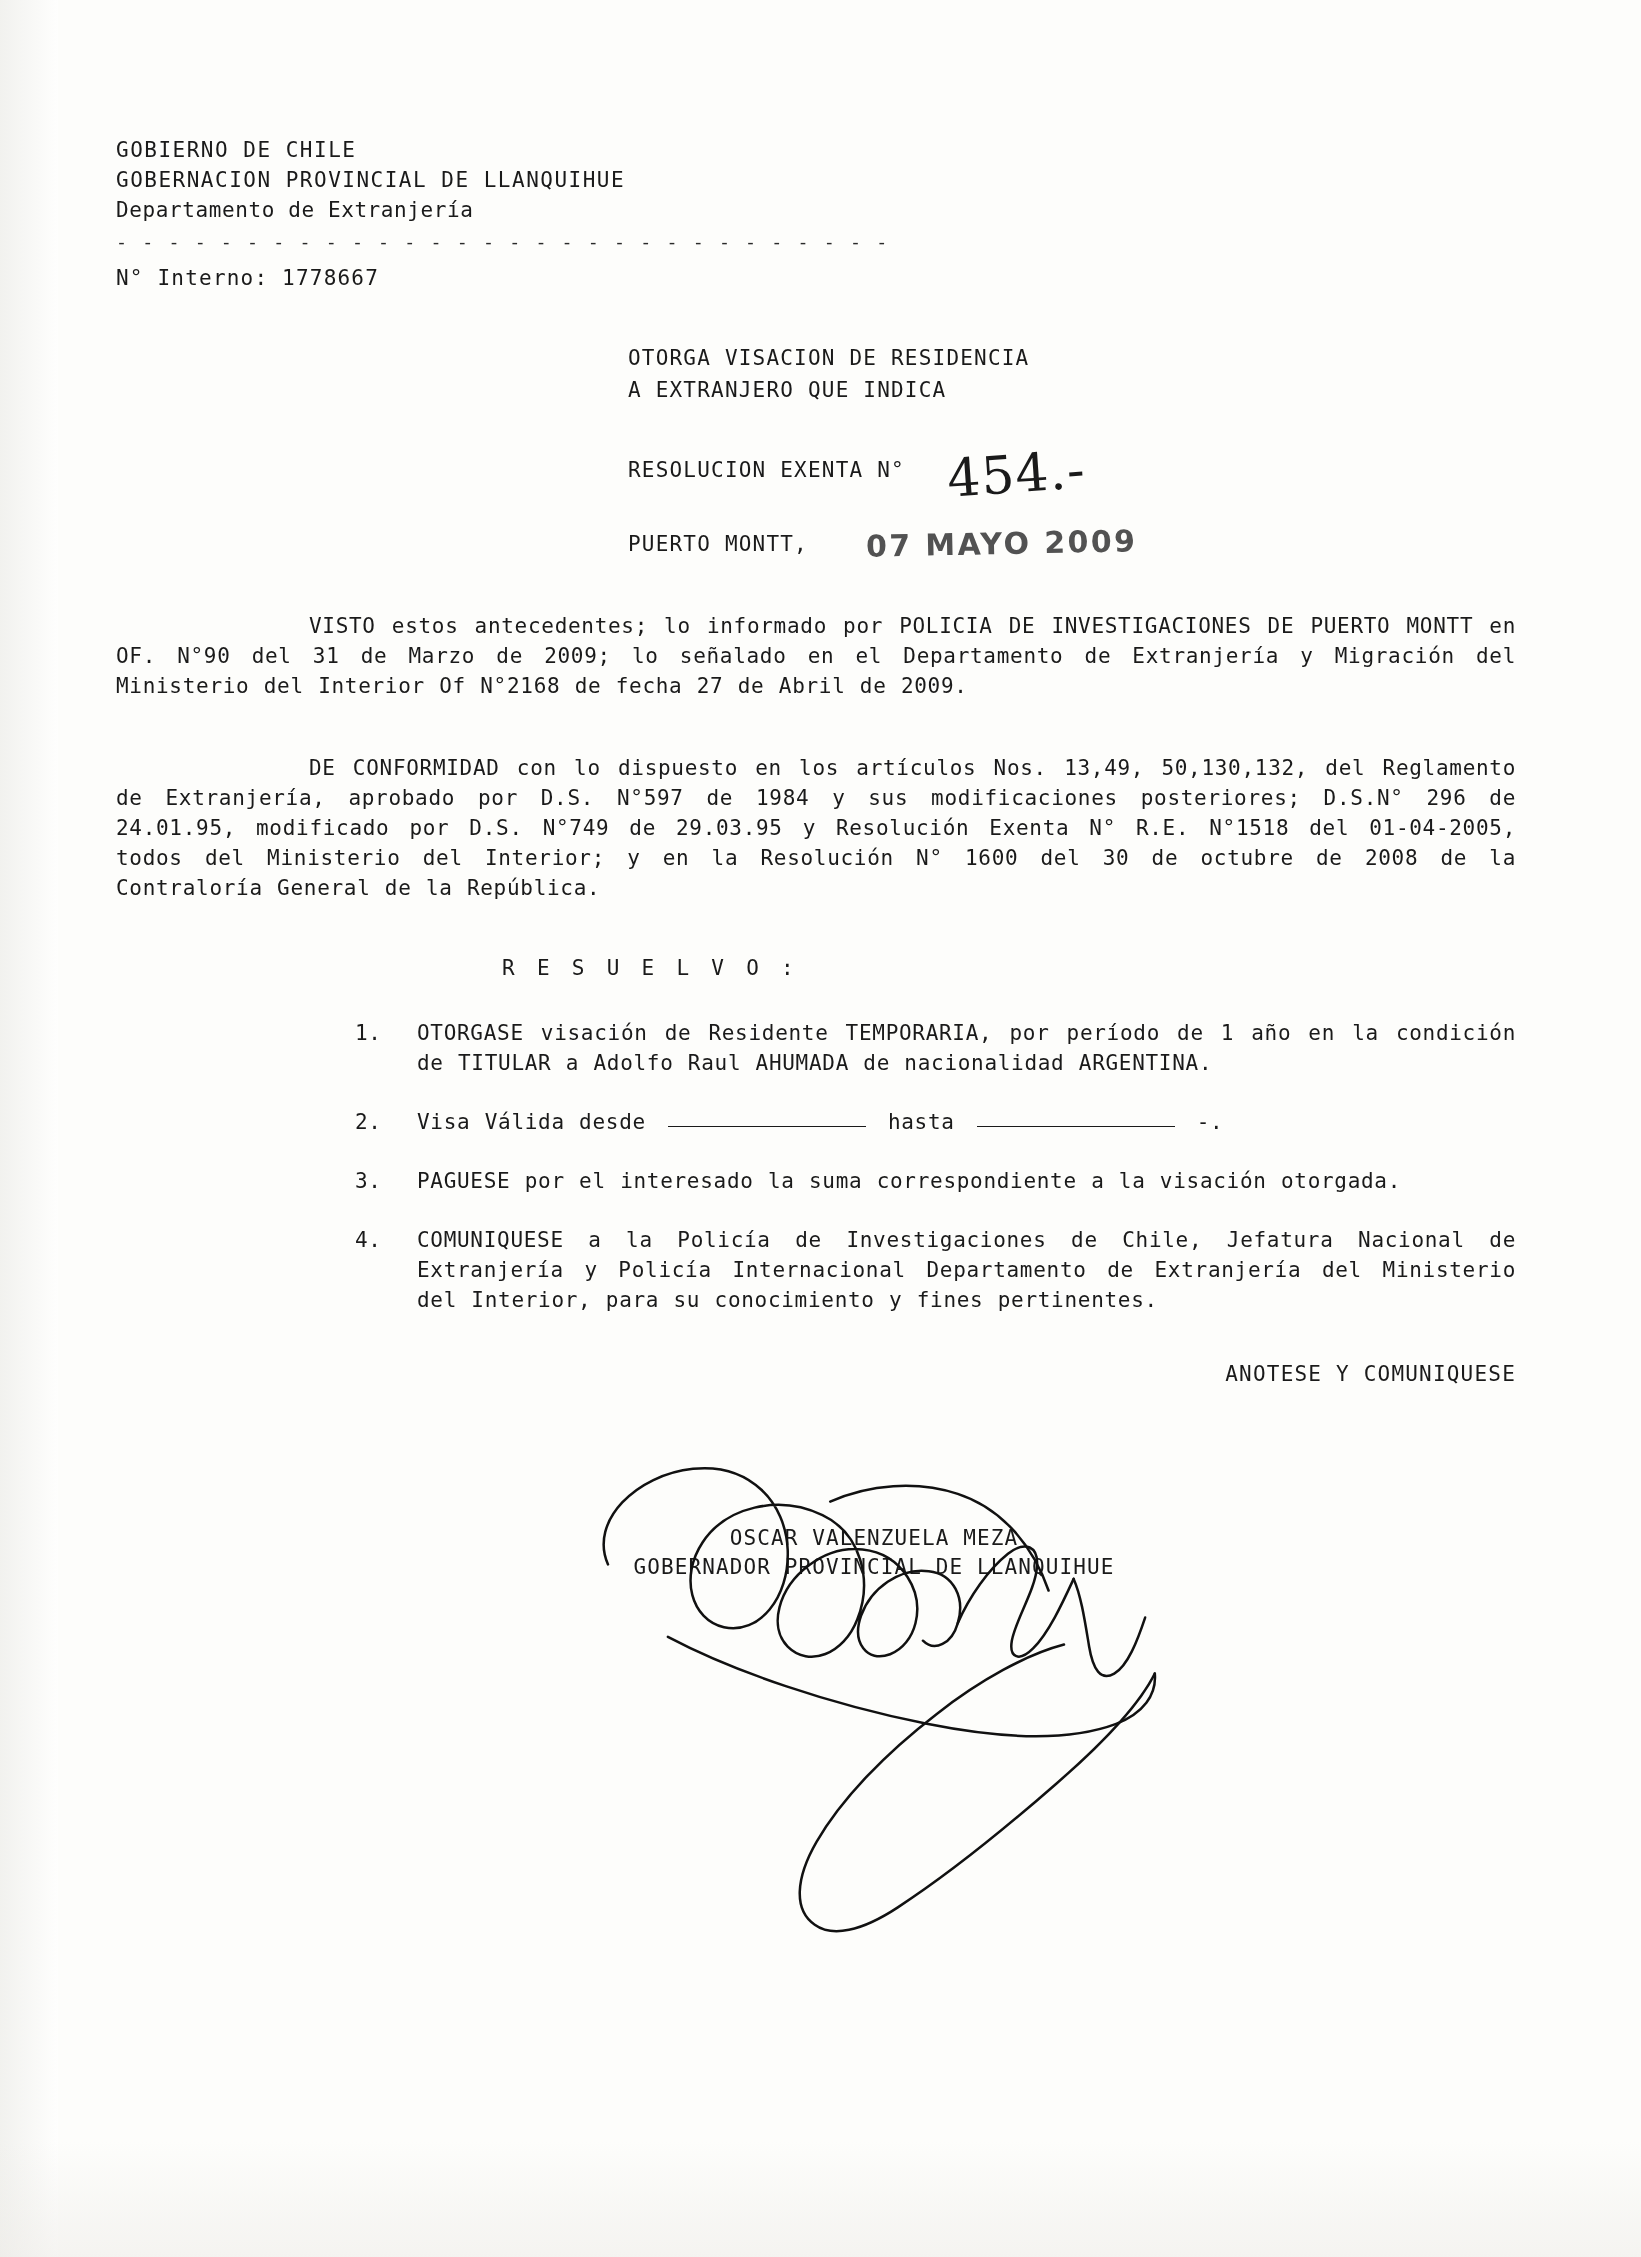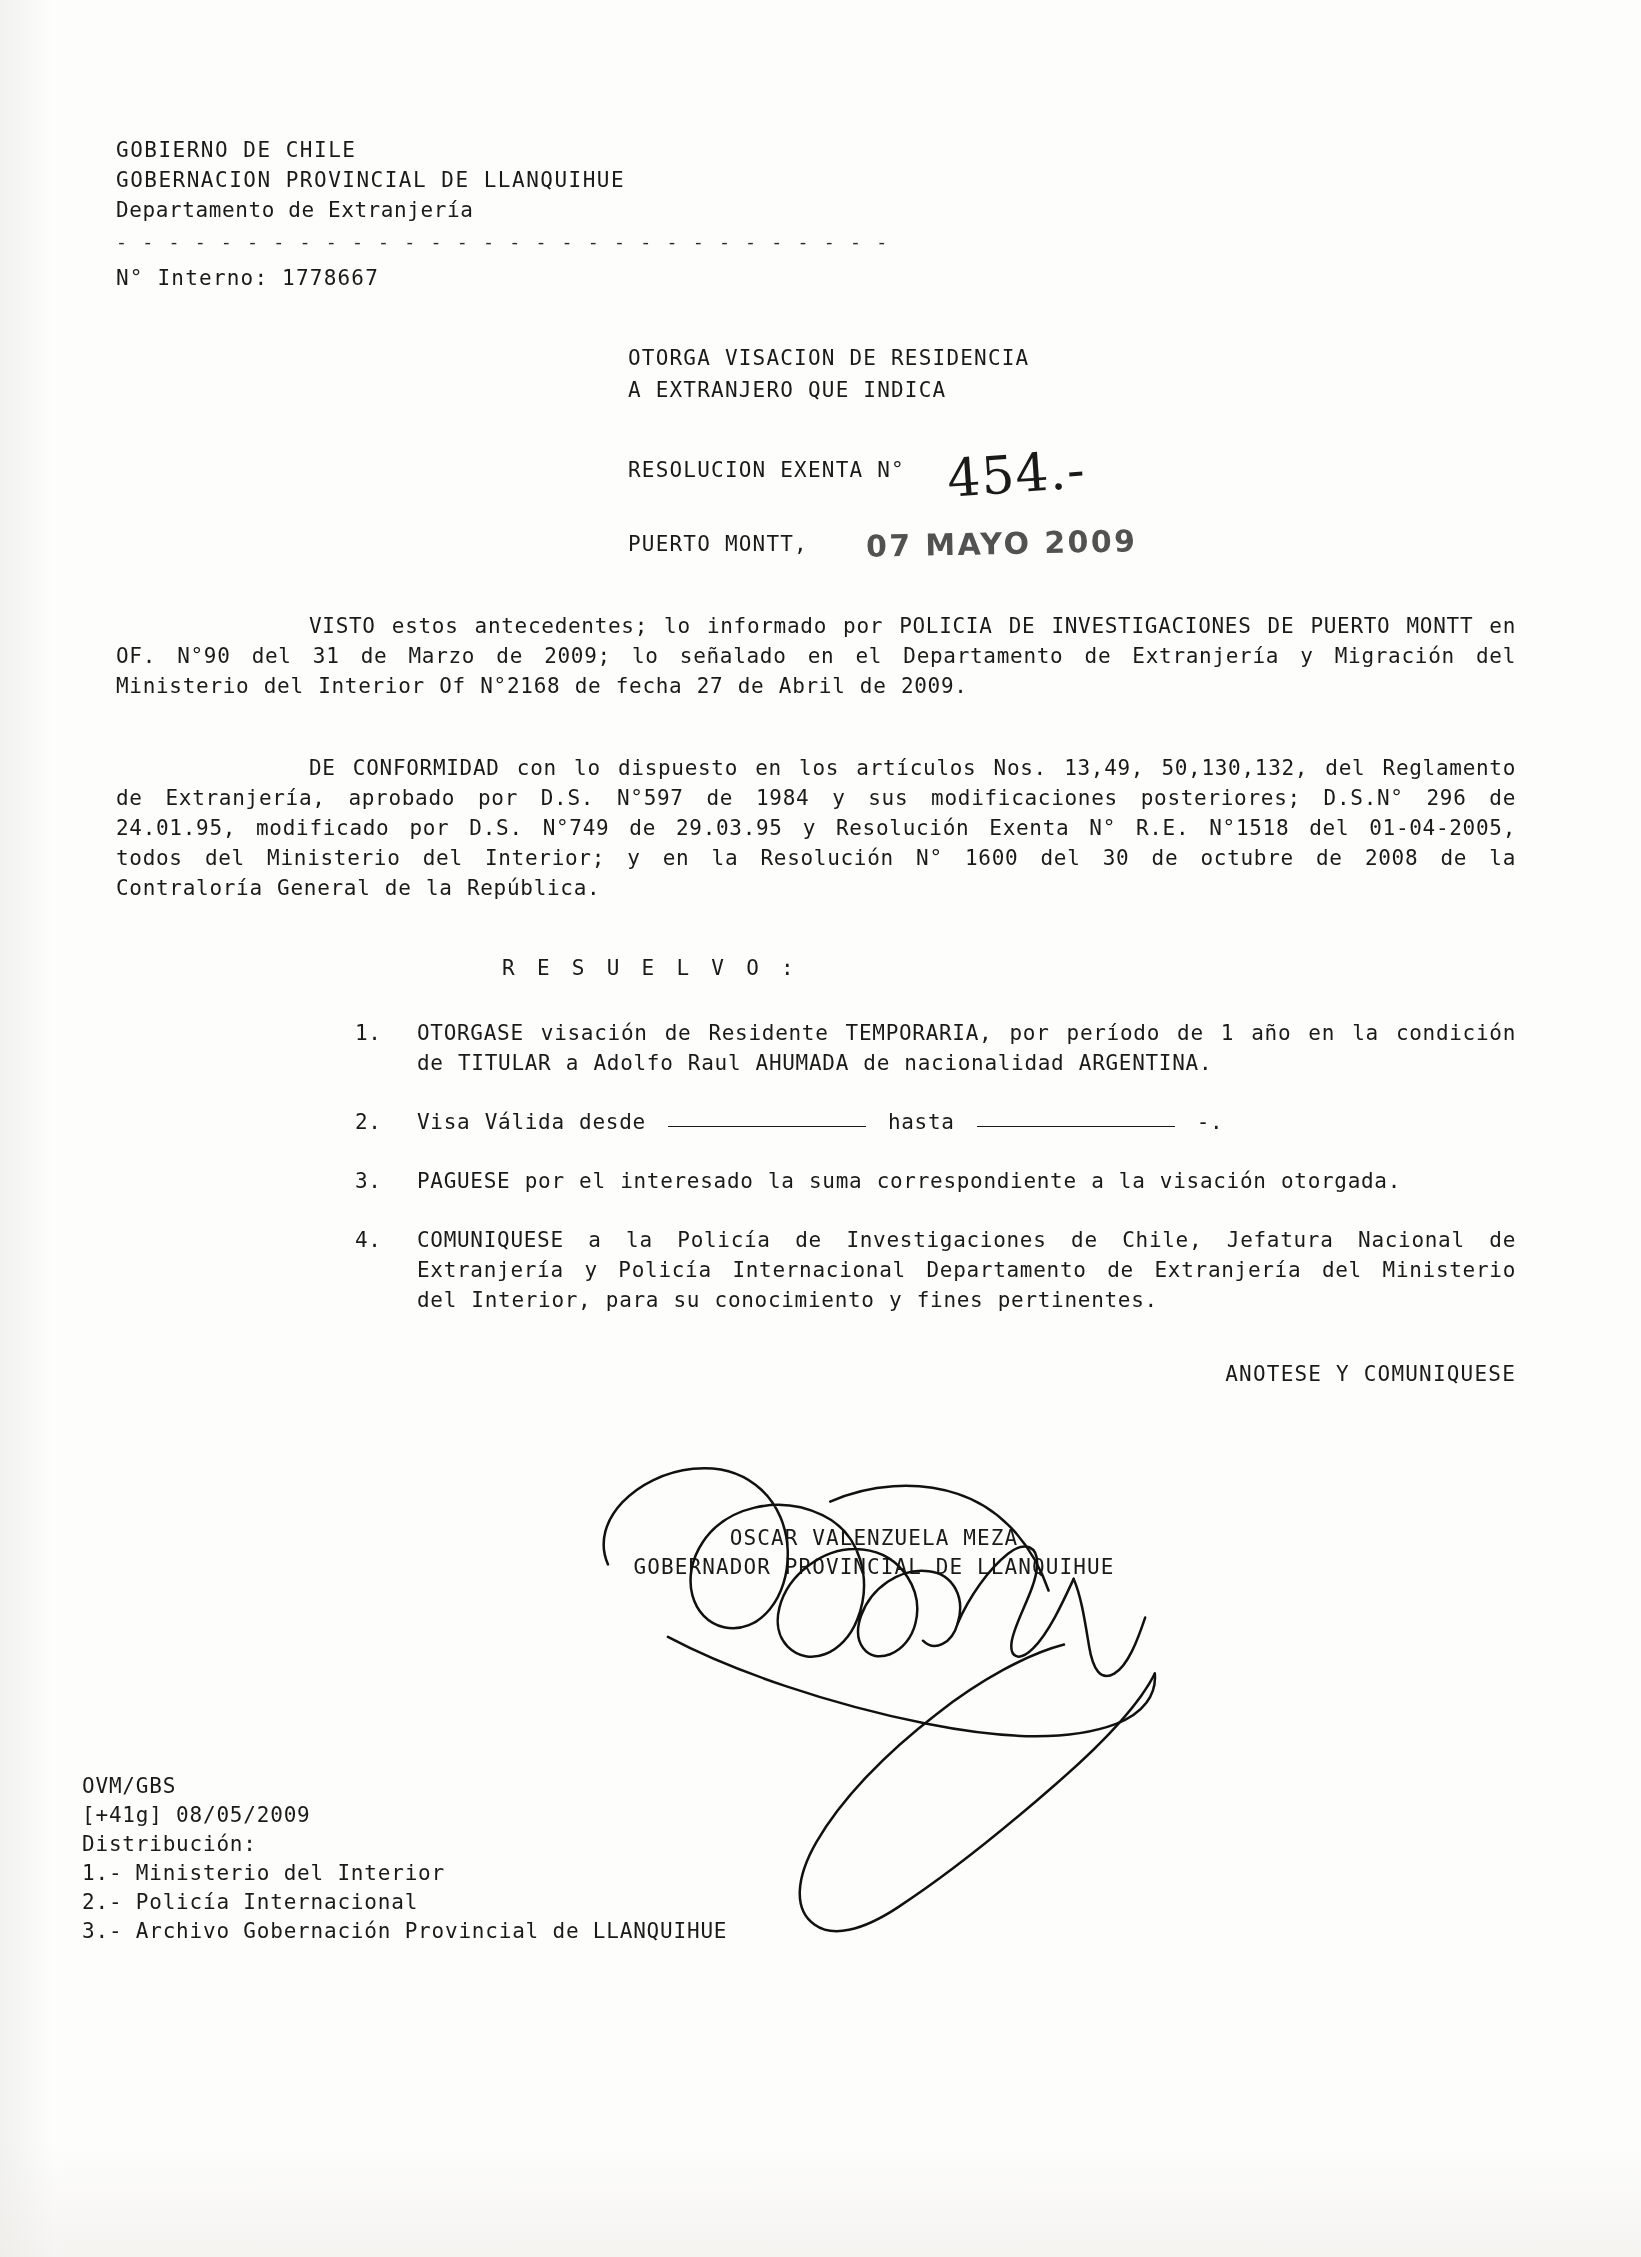--- a/index.html
+++ b/index.html
@@ -268,23 +268,15 @@
     <g fill="none" stroke="#111111" stroke-width="2.6" stroke-linecap="round" stroke-linejoin="round">
       <path d="M30,165 C10,120 60,72 118,66 C178,60 214,102 216,150 C218,200 186,238 150,230 C116,222 104,178 128,142 C152,106 206,92 252,114 C292,133 304,182 288,222 C274,258 238,272 216,250 C196,230 206,190 238,166 C272,140 318,144 340,178 C360,209 348,248 322,258 C298,267 282,246 292,218 C302,190 332,168 362,172 C388,175 400,200 392,226 C386,247 368,256 356,244"></path>
       <path d="M392,226 C404,198 424,170 444,154 C462,140 476,146 474,168 C472,192 452,222 448,244 C445,262 456,266 470,252 C486,236 500,206 512,180"></path>
       <path d="M512,180 C520,198 524,226 528,250 C532,274 540,286 554,278 C568,270 578,244 586,220"></path>
       <path d="M260,100 C300,82 350,78 392,92 C438,107 470,146 486,192"></path>
       <path d="M92,240 C160,276 260,310 360,330 C440,346 508,348 556,330 C584,319 598,300 596,278"></path>
       <path d="M596,278 C580,310 540,352 494,392 C438,441 376,490 330,520 C292,545 262,551 244,538 C222,523 224,490 246,452 C272,407 318,360 370,320 C416,284 464,258 502,248"></path>
     </g>
   </svg>
 
-  <div class="footer">
-    <div>OVM/GBS</div>
-    <div>[+41g] 08/05/2009</div>
-    <div>Distribución:</div>
-    <div>1.- Ministerio del Interior</div>
-    <div>2.- Policía Internacional</div>
-    <div>3.- Archivo Gobernación Provincial de LLANQUIHUE</div>
-  </div>
 
 </div>
 
 
 </body></html>

